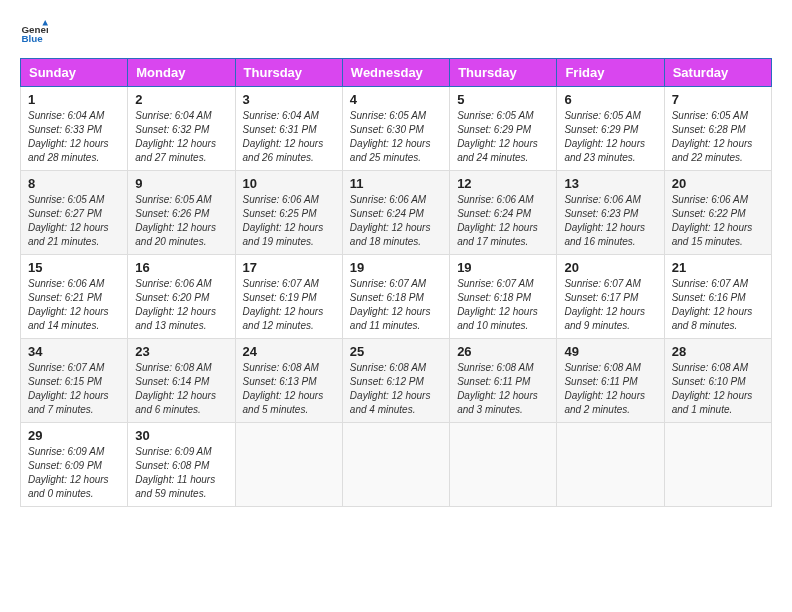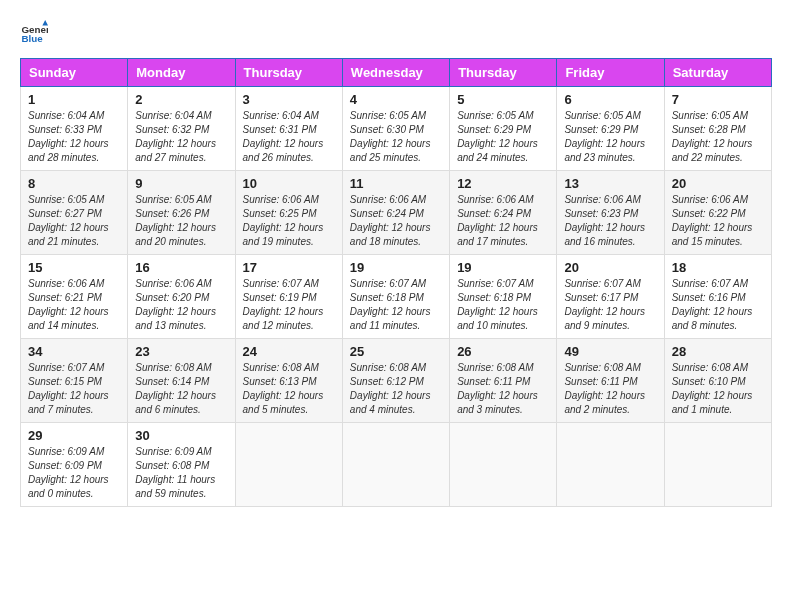--- a/index.html
+++ b/index.html
@@ -276,21 +276,21 @@
         </td>
         <td>
           <span class="day-num">20</span>
           <div class="day-info">
             Sunrise: 6:07 AM<br>
             Sunset: 6:17 PM<br>
             Daylight: 12 hours and 9 minutes.
           </div>
         </td>
         <td>
-          <span class="day-num">18</span>
+          <span class="day-num">21</span>
           <div class="day-info">
             Sunrise: 6:07 AM<br>
             Sunset: 6:16 PM<br>
             Daylight: 12 hours and 8 minutes.
           </div>
         </td>
       </tr>
       <tr>
         <td>
           <span class="day-num">34</span>

